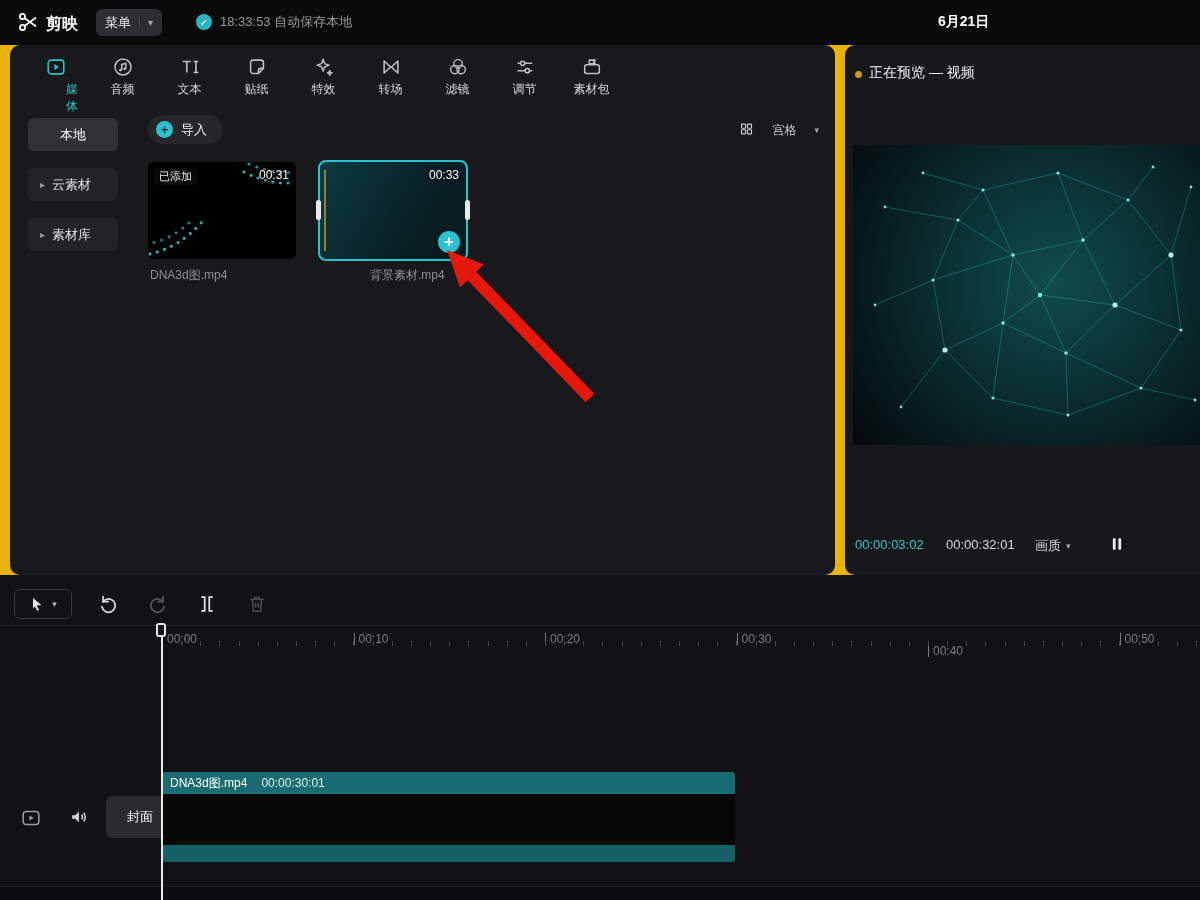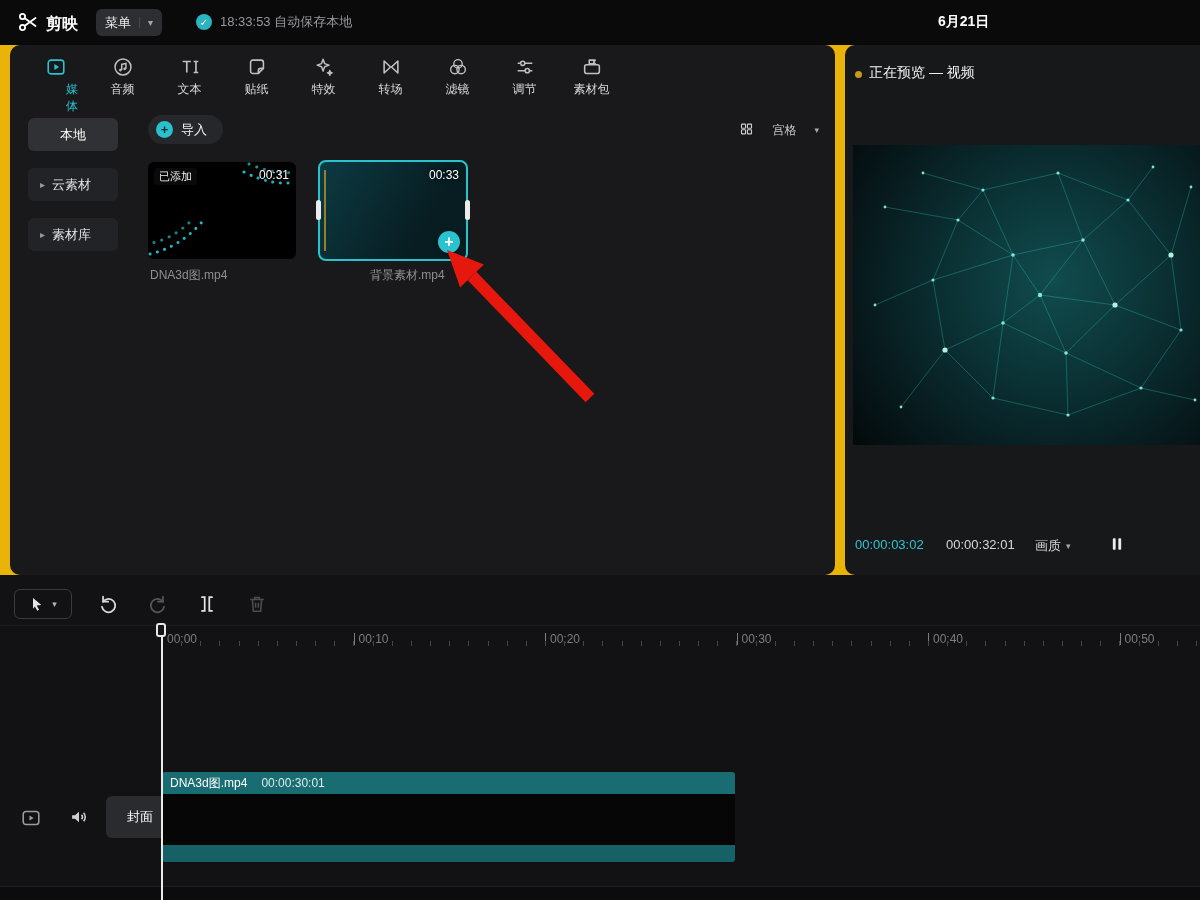--- a/index.html
+++ b/index.html
@@ -362,21 +362,21 @@
           <path d="M10.5 10.5v5.5M13.5 10.5v5.5"></path>
         </svg>
     </div>
 
     <div class="tl-divider"></div>
 
     <span class="ruler-label" style="left:162px;">00:00</span>
     <span class="ruler-label" style="left:353.5px;">00:10</span>
     <span class="ruler-label" style="left:545px;">00:20</span>
     <span class="ruler-label" style="left:736.5px;">00:30</span>
-    <span class="ruler-label" style="left:928px;">00:40</span>
+    <span class="ruler-label" style="left:928px;margin-top:12px;">00:40</span>
     <span class="ruler-label" style="left:1119.5px;">00:50</span>
     <div class="minor-ticks"></div>
 
     <div class="playhead-top"></div>
     <div class="playhead-line"></div>
 
     <div class="track-icon" style="left:20px;top:232px;">
       <svg viewBox="0 0 24 24" fill="none" stroke="currentColor" stroke-width="1.7">
           <rect x="3.5" y="5" width="17" height="14" rx="3"></rect>
           <path d="M10.3 9.2l4.6 2.8-4.6 2.8z" fill="currentColor" stroke="none"></path>

